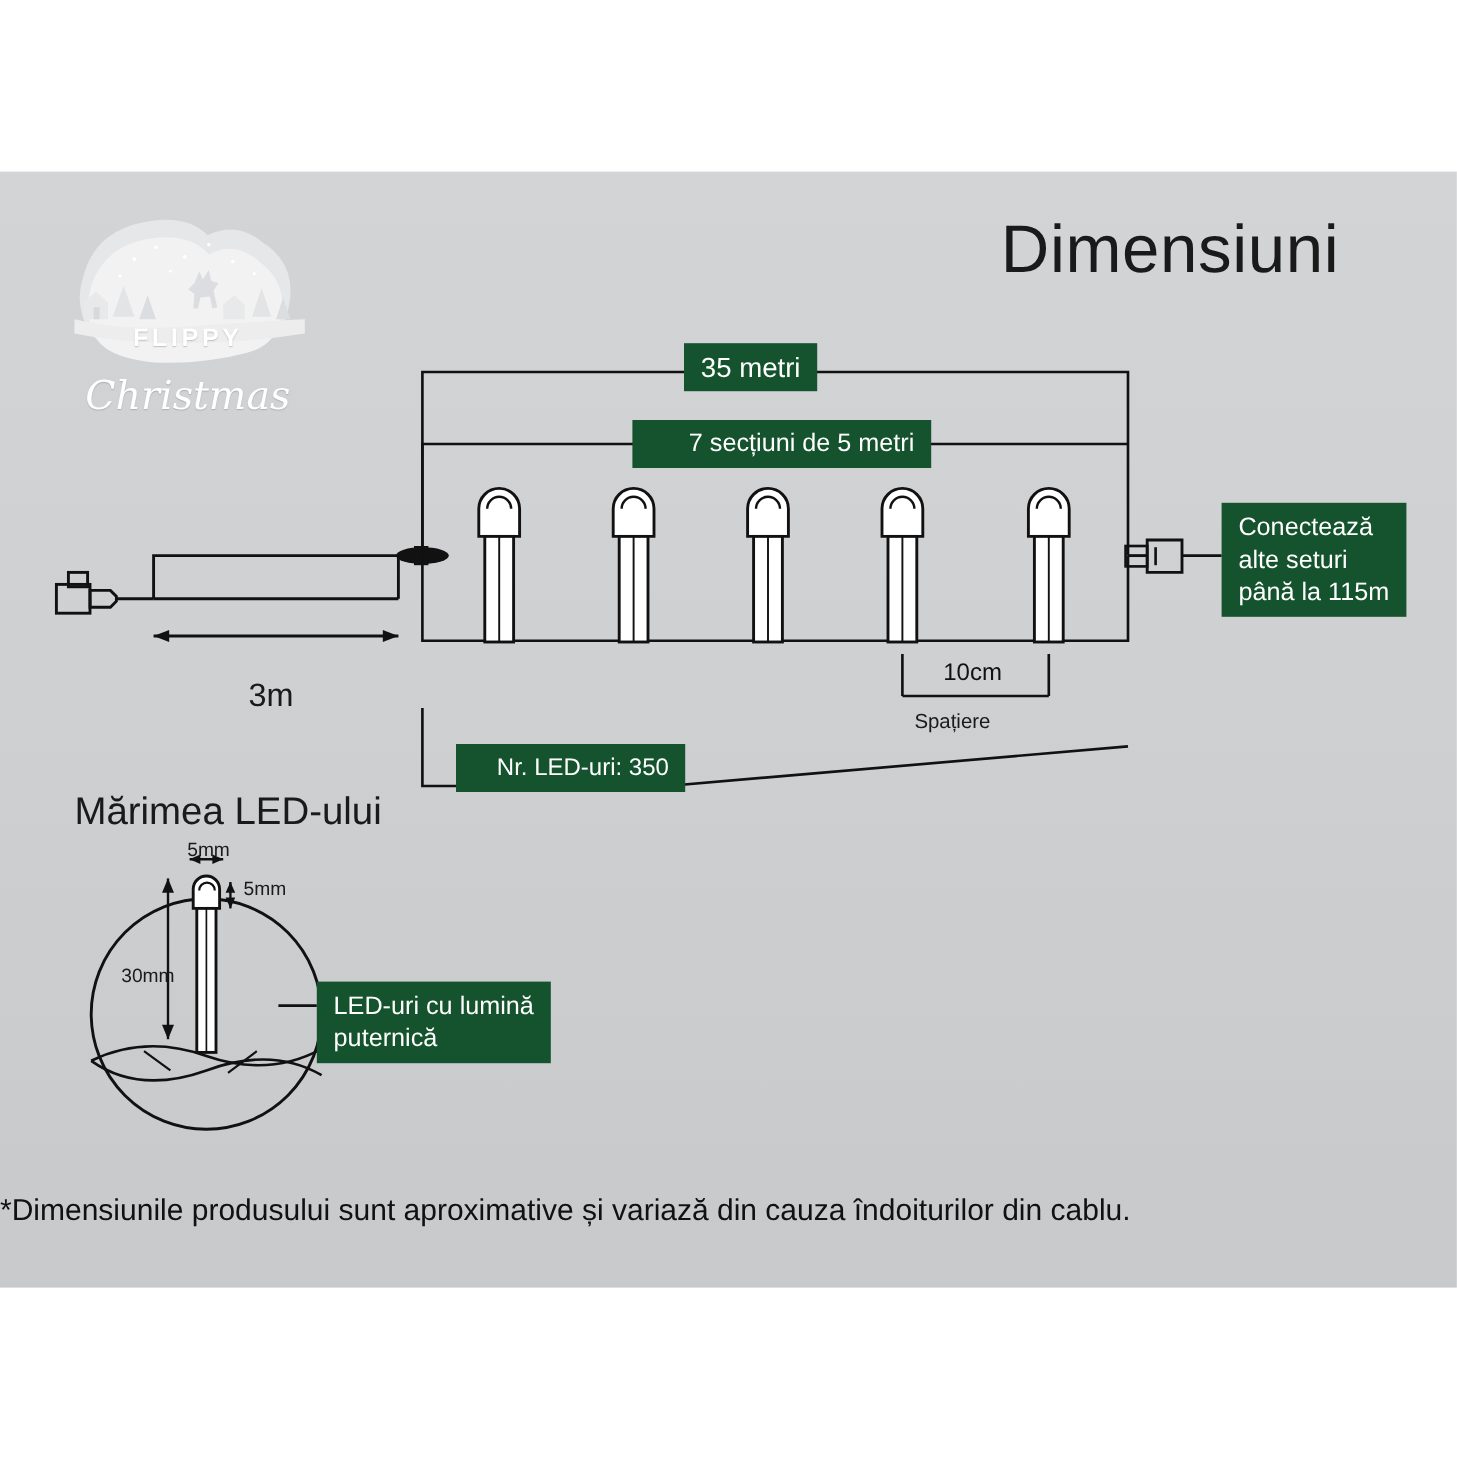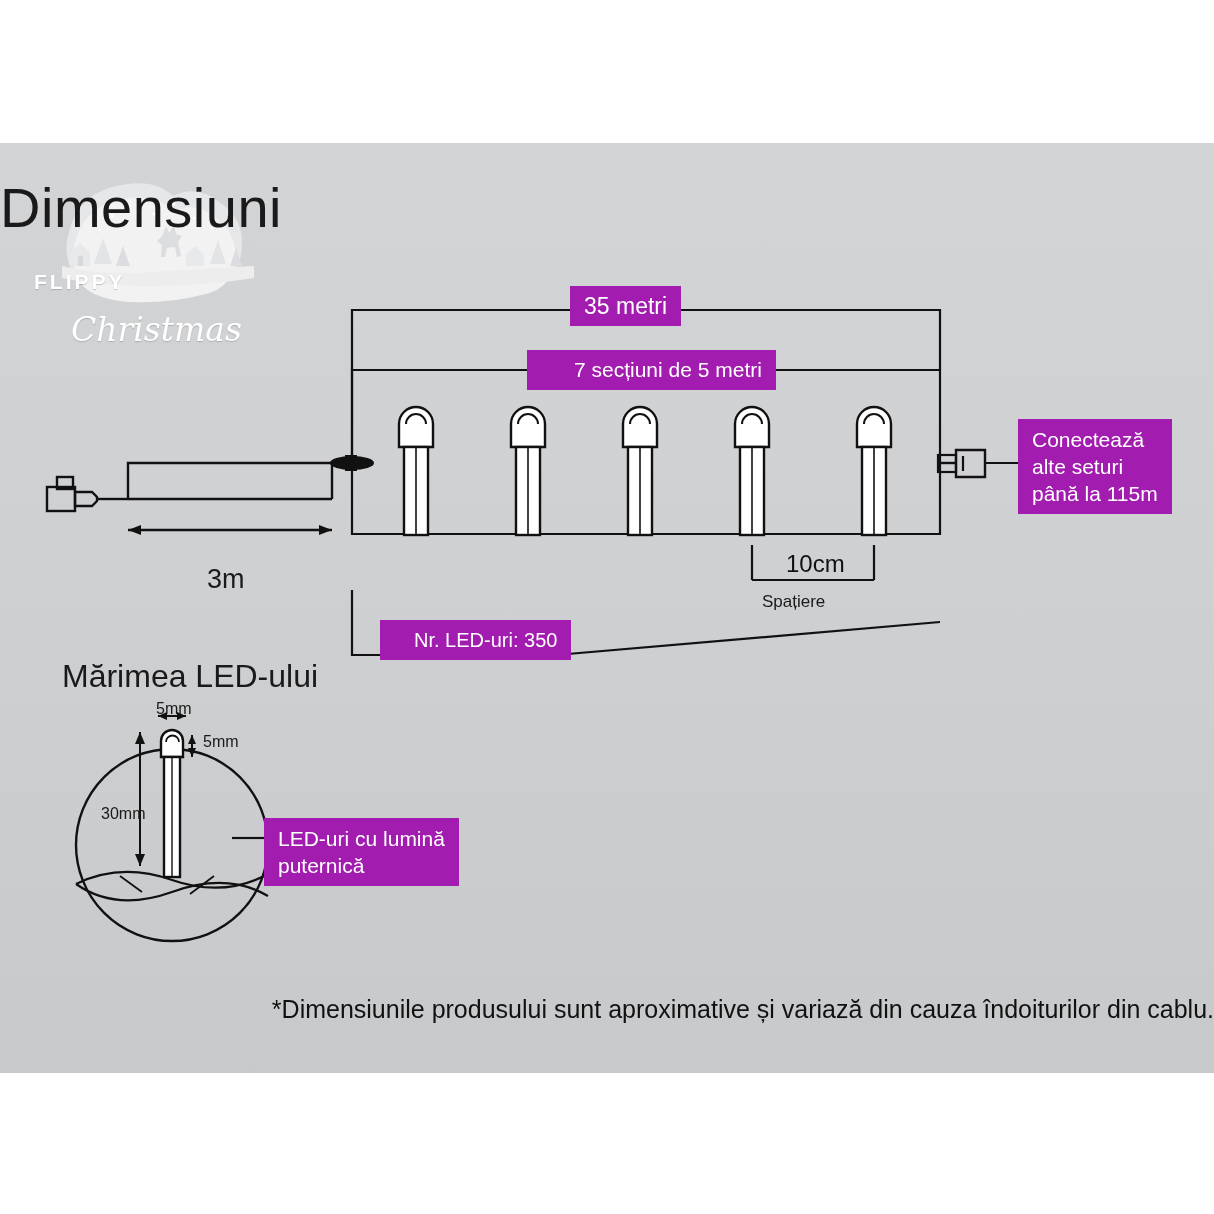--- a/index.html
+++ b/index.html
@@ -25,39 +25,40 @@
     top: 143px;
     width: 1214px;
     height: 930px;
     background: linear-gradient(180deg, #d3d4d6 0%, #cfd0d2 45%, #c8c9cb 100%);
   }
   .title {
     position: absolute;
     left: 0;
     top: 175px;
     width: 1116px;
-    text-align: left;
+    text-align: right;
     font-size: 56px;
     color: #1a1a1a;
     letter-spacing: 0.5px;
     font-weight: 400;
   }
   
   .logo {
     position: absolute;
     left: 34px;
     top: 172px;
     width: 245px;
     height: 175px;
   }
   .logo svg { display:block; }
   .logo-text1 {
     position: absolute;
     left: 0; top: 98px;
     width: 245px;
+    text-align: center;
     font-size: 21px;
     color: #ffffff;
     letter-spacing: 3px;
     font-weight: bold;
     text-shadow: 0 1px 1px rgba(120,120,120,0.4);
   }
   .logo-text2 {
     position: absolute;
     left: 0; top: 120px;
     width: 245px;
@@ -65,52 +66,52 @@
     font-size: 33px;
     color: #ffffff;
     font-family: "DejaVu Serif", serif;
     font-style: italic;
     text-shadow: 0 1px 1px rgba(120,120,120,0.4);
     margin-top: 18px;
   }
   
   .lbl {
     position: absolute;
-    background: #a21caf;
+    background: #14532d;
     color: #ffffff;
     font-size: 21px;
     line-height: 26px;
     padding: 7px 14px;
     white-space: pre-line;
     font-family: "Liberation Sans", sans-serif;
   }
   .lbl-35 { left: 570px; top: 286px; font-size: 23px; }
   .lbl-sect { left: 527px; top: 350px; font-size: 21px; padding-left: 47px; }
   .lbl-conn { left: 1018px; top: 419px; font-size: 21px; line-height: 27px; }
   .lbl-nrled { left: 380px; top: 620px; font-size: 20px; padding-left: 34px; }
   .lbl-led { left: 264px; top: 818px; font-size: 21px; line-height: 27px; }
   
   .txt {
     position: absolute;
     color: #1a1a1a;
     font-size: 25px;
   }
   .txt-3m { left: 207px; top: 564px; font-size: 27px; }
-  .txt-10cm { left: 786px; top: 550px; font-size: 24px; color:#111; }
+  .txt-10cm { left: 786px; top: 550px; font-size: 20px; color:#111; }
   .txt-spatiere { left: 762px; top: 592px; font-size: 17px; }
   .txt-marimea { left: 62px; top: 658px; font-size: 32px; }
   .txt-5mm-a { left: 156px; top: 700px; font-size: 16px; }
   .txt-5mm-b { left: 203px; top: 733px; font-size: 16px; }
   .txt-30mm { left: 101px; top: 805px; font-size: 16px; }
   .footnote {
     position: absolute;
     left: 0;
     top: 995px;
     width: 1214px;
-    text-align: right;
+    text-align: left;
     font-size: 25px;
     color: #111111;
   }
   svg.vec {
     position: absolute;
     left: 0;
     top: 0;
     width: 1214px;
     height: 1214px;
     pointer-events: none;

